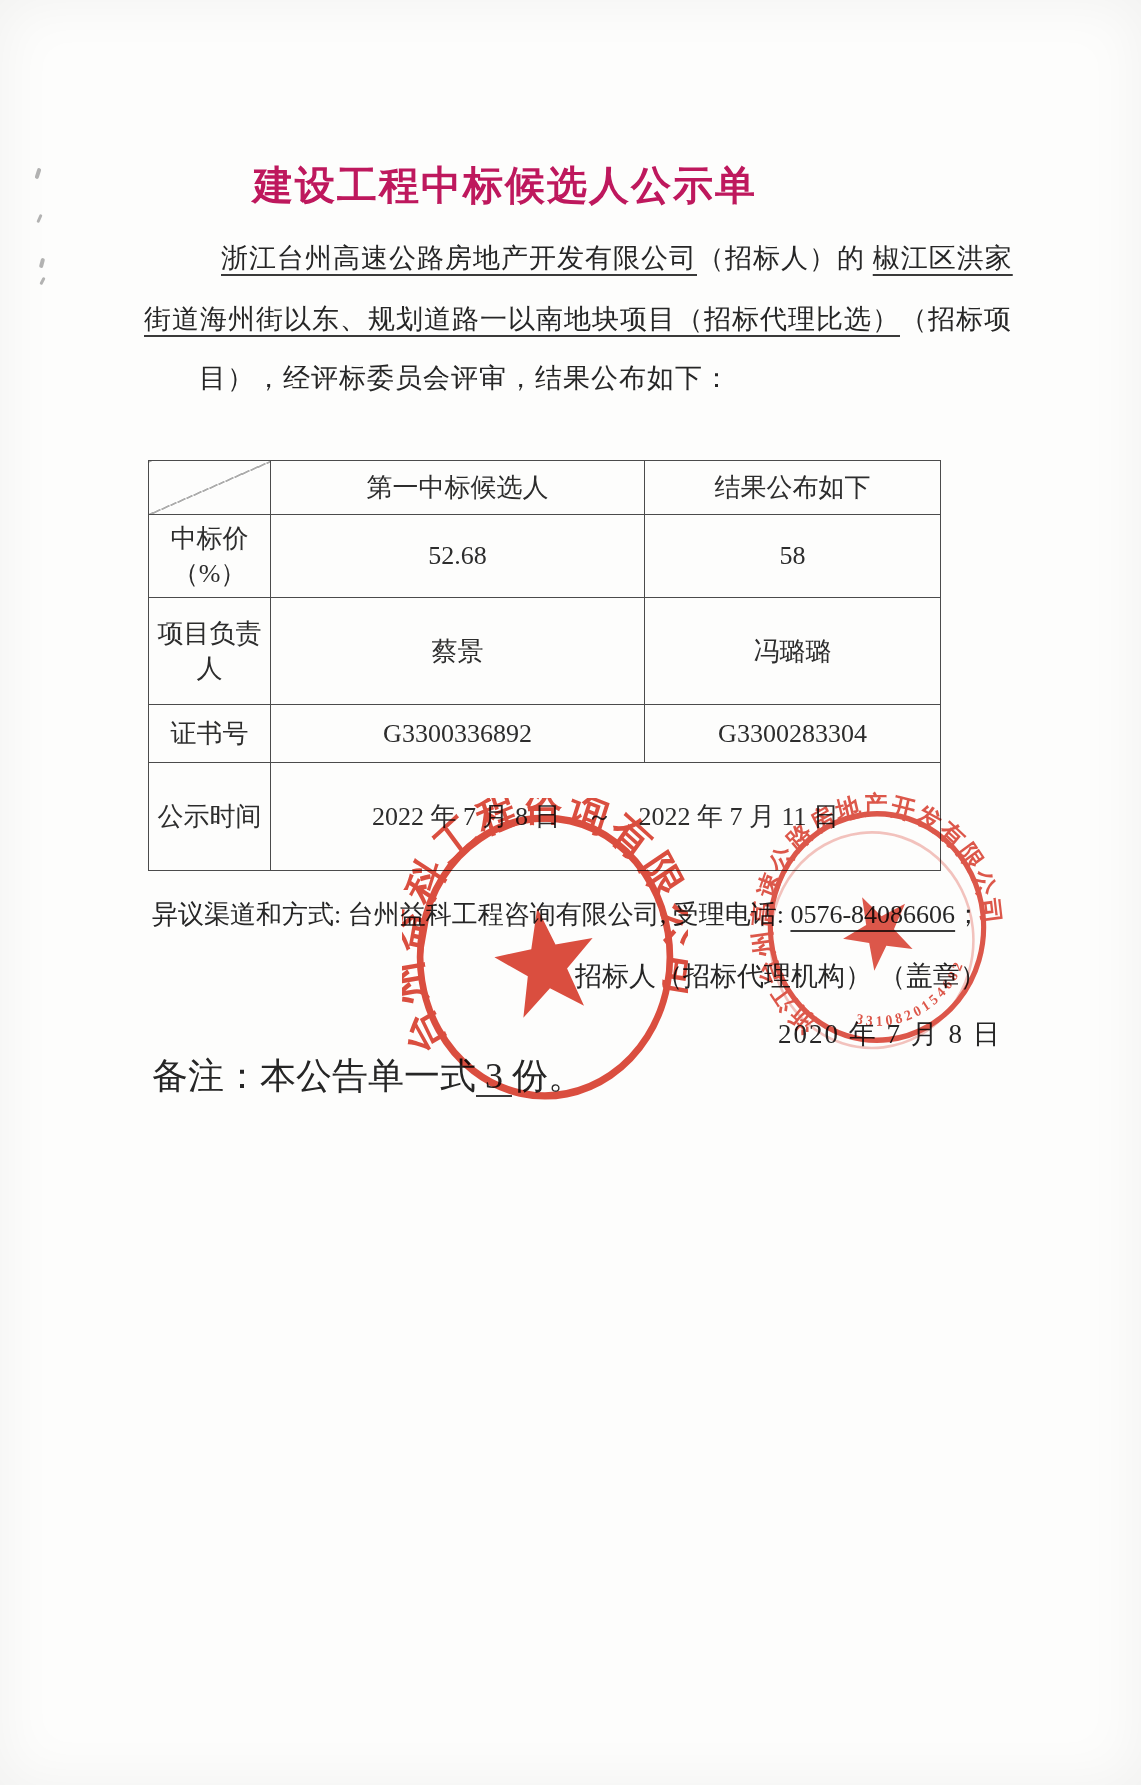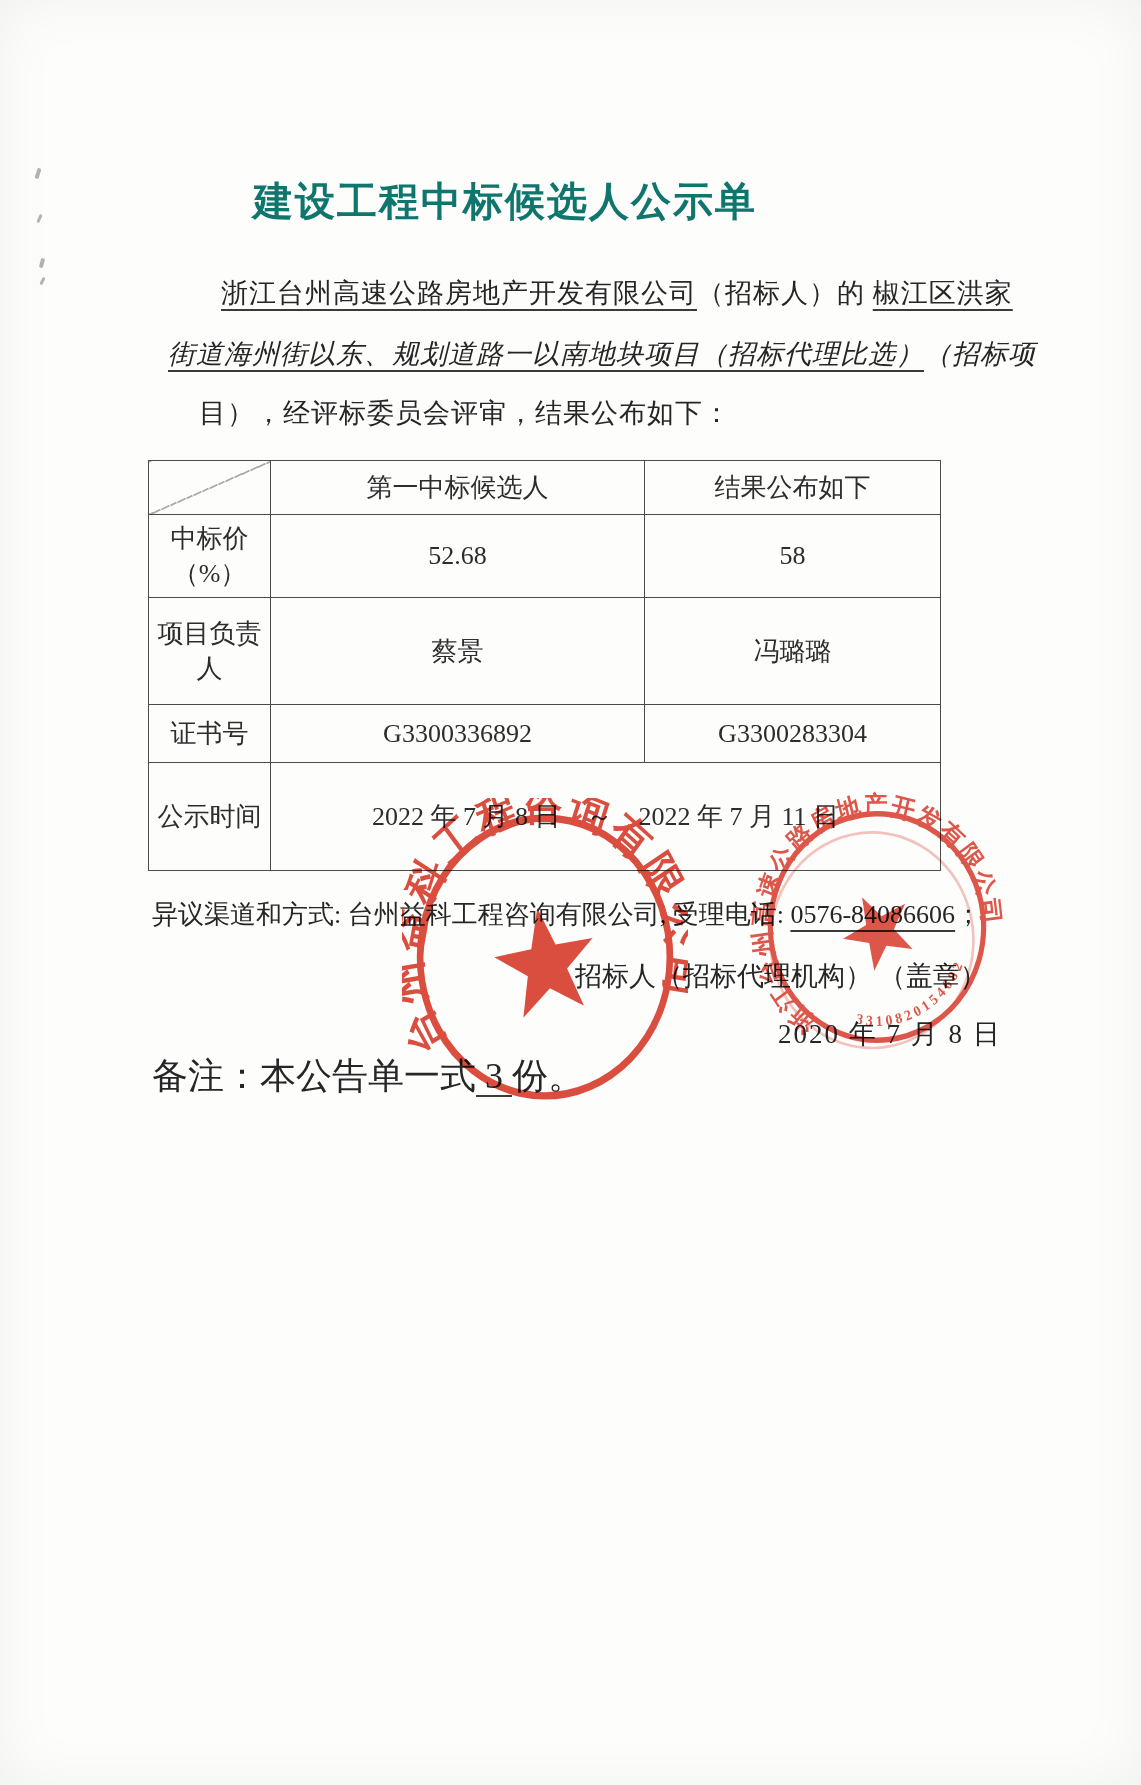--- a/index.html
+++ b/index.html
@@ -4,25 +4,25 @@
 <style>
   html,body{margin:0;padding:0;background:#e9e9e9;}
   .page{
     position:relative;width:1141px;height:1785px;margin:0 auto;
     background:#fdfdfc;overflow:hidden;
     font-family:"Liberation Serif","DejaVu Serif",serif;color:#2b2b2b;
     box-shadow:inset 0 0 60px rgba(0,0,0,0.05);
   }
   .title{
     position:absolute;left:155px;top:158px;width:700px;text-align:center;
-    font-size:40px;font-weight:700;letter-spacing:2px;color:#0f766e;margin-top:16px;
+    font-size:40px;font-weight:700;letter-spacing:2px;color:#be185d;
   }
-  .line{position:absolute;font-size:27px;letter-spacing:1px;white-space:nowrap;color:#262626;margin-top:35px;}
+  .line{position:absolute;font-size:27px;letter-spacing:1px;white-space:nowrap;color:#262626;}
   .l1{left:221px;top:240px;}
-  .l2{left:168px;top:301px;font-style:italic;}
+  .l2{left:144px;top:301px;}
   .l3{left:199px;top:360px;}
   .u{
     text-decoration:underline;
     text-underline-offset:7px;
     text-decoration-thickness:1.5px;
     text-decoration-color:#3a3a3a;
   }
   table.result{
     position:absolute;left:148px;top:412px;width:792px;
     border-collapse:collapse;table-layout:fixed;margin-top:48px;

